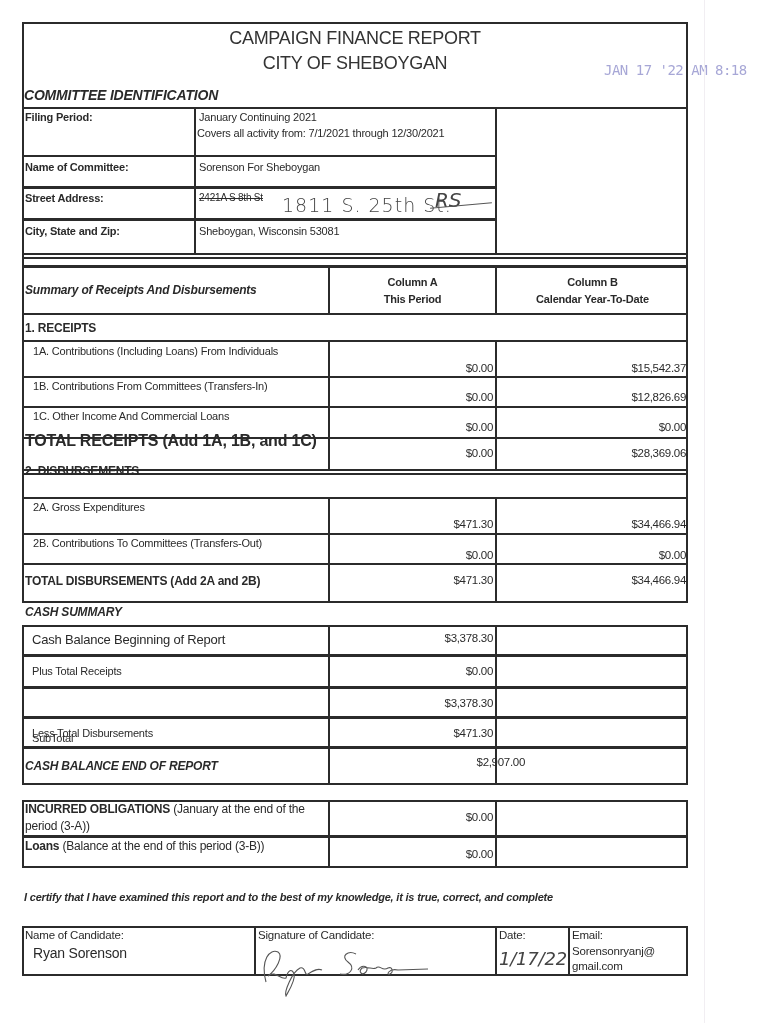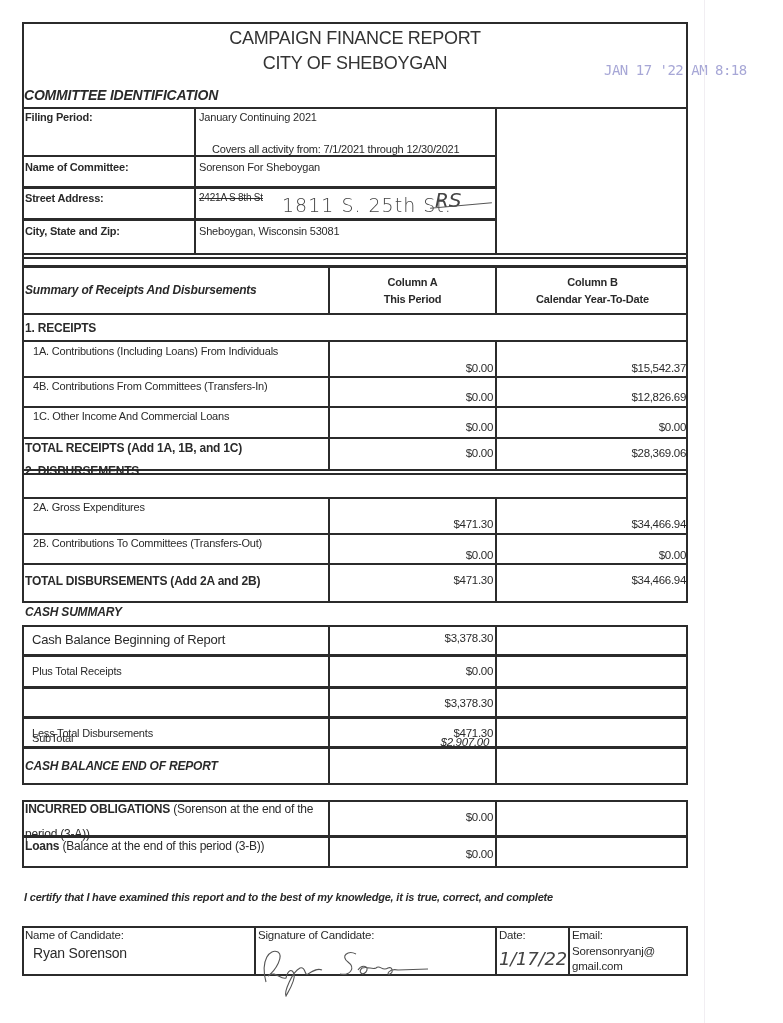--- a/index.html
+++ b/index.html
@@ -31,21 +31,21 @@
 <div class="box" style="left:495px;top:107px;width:193px;height:148px;"></div>
 
 <div class="box" style="left:22px;top:107px;width:475px;height:50px;"></div>
 <div class="box" style="left:22px;top:155px;width:475px;height:33px;"></div>
 <div class="box" style="left:22px;top:187px;width:475px;height:33px;"></div>
 <div class="box" style="left:22px;top:219px;width:475px;height:36px;"></div>
 <div class="abs" style="left:194px;top:107px;width:2px;height:148px;background:#2b2b2b;"></div>
 
 <div class="txt b" style="left:25px;top:111px;">Filing Period:</div>
 <div class="txt" style="left:199px;top:111px;">January Continuing 2021</div>
-<div class="txt" style="left:212px;top:127px;margin-top:16px;">Covers all activity from:  7/1/2021 through 12/30/2021</div>
+<div class="txt" style="left:197px;top:127px;">Covers all activity from:  7/1/2021 through 12/30/2021</div>
 
 <div class="txt b" style="left:25px;top:161px;">Name of Committee:</div>
 <div class="txt" style="left:199px;top:161px;">Sorenson For Sheboygan</div>
 
 <div class="txt b" style="left:25px;top:192px;">Street Address:</div>
 <div class="txt" style="left:199px;top:192px;text-decoration:line-through;font-size:10px;">2421A S 8th St</div>
 <div class="txt hw" style="left:282px;top:194px;font-size:19px;letter-spacing:1px;">1811 S. 25th St.</div>
 <div class="txt hw" style="left:435px;top:188px;font-size:20px;font-style:italic;">RS</div>
 <div class="abs" style="left:430px;top:205px;width:62px;height:1px;background:#555;transform:rotate(-5deg);"></div>
 
@@ -66,31 +66,31 @@
 
 <div class="abs" style="left:22px;top:315px;width:666px;height:27px;border-bottom:2px solid #2b2b2b;"></div>
 <div class="txt b" style="left:25px;top:321px;font-size:12px;">1.  RECEIPTS</div>
 
 <div class="abs" style="left:22px;top:342px;width:666px;height:36px;border-bottom:2px solid #2b2b2b;"></div>
 <div class="txt" style="left:33px;top:345px;">1A.  Contributions (Including Loans) From Individuals</div>
 <div class="money" style="left:330px;top:362px;width:163px;">$0.00</div>
 <div class="money" style="left:497px;top:362px;width:189px;">$15,542.37</div>
 
 <div class="abs" style="left:22px;top:378px;width:666px;height:30px;border-bottom:2px solid #2b2b2b;"></div>
-<div class="txt" style="left:33px;top:380px;">4B.  Contributions From Committees (Transfers-In)</div>
+<div class="txt" style="left:33px;top:380px;">1B.  Contributions From Committees (Transfers-In)</div>
 <div class="money" style="left:330px;top:391px;width:163px;">$0.00</div>
 <div class="money" style="left:497px;top:391px;width:189px;">$12,826.69</div>
 
 <div class="abs" style="left:22px;top:408px;width:666px;height:31px;border-bottom:2px solid #2b2b2b;"></div>
 <div class="txt" style="left:33px;top:410px;">1C.  Other Income And Commercial Loans</div>
 <div class="money" style="left:330px;top:421px;width:163px;">$0.00</div>
 <div class="money" style="left:497px;top:421px;width:189px;">$0.00</div>
 
 <div class="abs" style="left:22px;top:439px;width:666px;height:32px;border-bottom:2px solid #2b2b2b;"></div>
-<div class="txt b" style="left:25px;top:441px;font-size:12px;">TOTAL RECEIPTS (Add 1A, 1B, and 1C)</div>
+<div class="txt b" style="left:25px;top:432px;font-size:16px;">TOTAL RECEIPTS (Add 1A, 1B, and 1C)</div>
 <div class="money" style="left:330px;top:447px;width:163px;">$0.00</div>
 <div class="money" style="left:497px;top:447px;width:189px;">$28,369.06</div>
 
 <div class="abs" style="left:22px;top:473px;width:666px;height:26px;border-bottom:2px solid #2b2b2b;border-top:2px solid #2b2b2b;"></div>
 <div class="txt b" style="left:25px;top:452px;font-size:12px;margin-top:12px;">2.  DISBURSEMENTS</div>
 
 <div class="abs" style="left:22px;top:499px;width:666px;height:36px;border-bottom:2px solid #2b2b2b;"></div>
 <div class="txt" style="left:33px;top:501px;">2A.  Gross Expenditures</div>
 <div class="money" style="left:330px;top:518px;width:163px;">$471.30</div>
 <div class="money" style="left:497px;top:518px;width:189px;">$34,466.94</div>
@@ -125,31 +125,31 @@
 <div class="txt" style="left:32px;top:665px;">Plus Total Receipts</div>
 <div class="money" style="left:330px;top:665px;width:163px;">$0.00</div>
 
 <div class="txt" style="left:32px;top:697px;margin-top:35px;">SubTotal</div>
 <div class="money" style="left:330px;top:697px;width:163px;">$3,378.30</div>
 
 <div class="txt" style="left:32px;top:727px;">Less Total Disbursements</div>
 <div class="money" style="left:330px;top:727px;width:163px;">$471.30</div>
 
 <div class="txt bi" style="left:25px;top:759px;font-size:12px;">CASH BALANCE END OF REPORT</div>
-<div class="money" style="left:330px;top:736px;width:159px;font-style:italic;">$2,907.00</div>
+<div class="money" style="left:330px;top:756px;width:195px;">$2,907.00</div>
 
 <div class="box" style="left:22px;top:800px;width:666px;height:68px;"></div>
 <div class="abs" style="left:328px;top:800px;width:2px;height:68px;background:#2b2b2b;"></div>
 <div class="abs" style="left:495px;top:800px;width:2px;height:68px;background:#2b2b2b;"></div>
 <div class="abs" style="left:22px;top:835px;width:666px;height:3px;background:#2b2b2b;"></div>
 
 <div class="txt" style="left:25px;top:802px;font-size:12px;">
-  <span class="b">INCURRED OBLIGATIONS</span><span> (Sorenson at the end of the</span>
+  <span class="b">INCURRED OBLIGATIONS</span><span> (January at the end of the</span>
 </div>
-<div class="txt" style="left:25px;top:819px;font-size:12px;margin-top:8px;">period (3-A))</div>
+<div class="txt" style="left:25px;top:819px;font-size:12px;">period (3-A))</div>
 <div class="money" style="left:330px;top:811px;width:163px;">$0.00</div>
 
 <div class="txt" style="left:25px;top:839px;font-size:12px;">
   <span class="b">Loans</span><span> (Balance at the end of this period (3-B))</span>
 </div>
 <div class="money" style="left:330px;top:848px;width:163px;">$0.00</div>
 
 <div class="txt bi" style="left:24px;top:891px;font-size:11px;">I certify that I have examined this report and to the best of my knowledge, it is true, correct, and complete</div>
 
 <div class="box" style="left:22px;top:926px;width:666px;height:50px;"></div>

